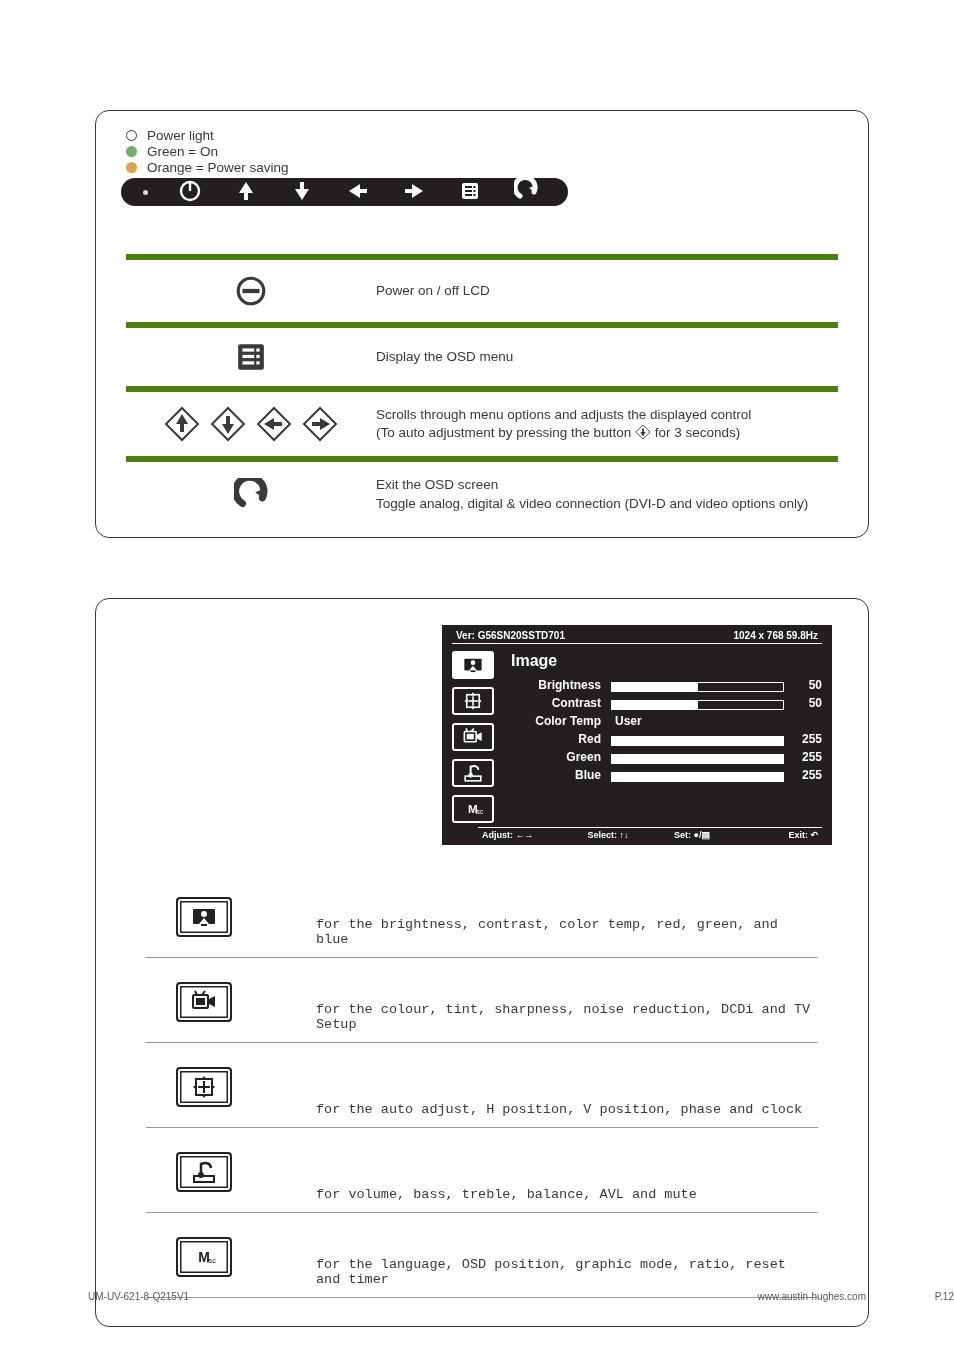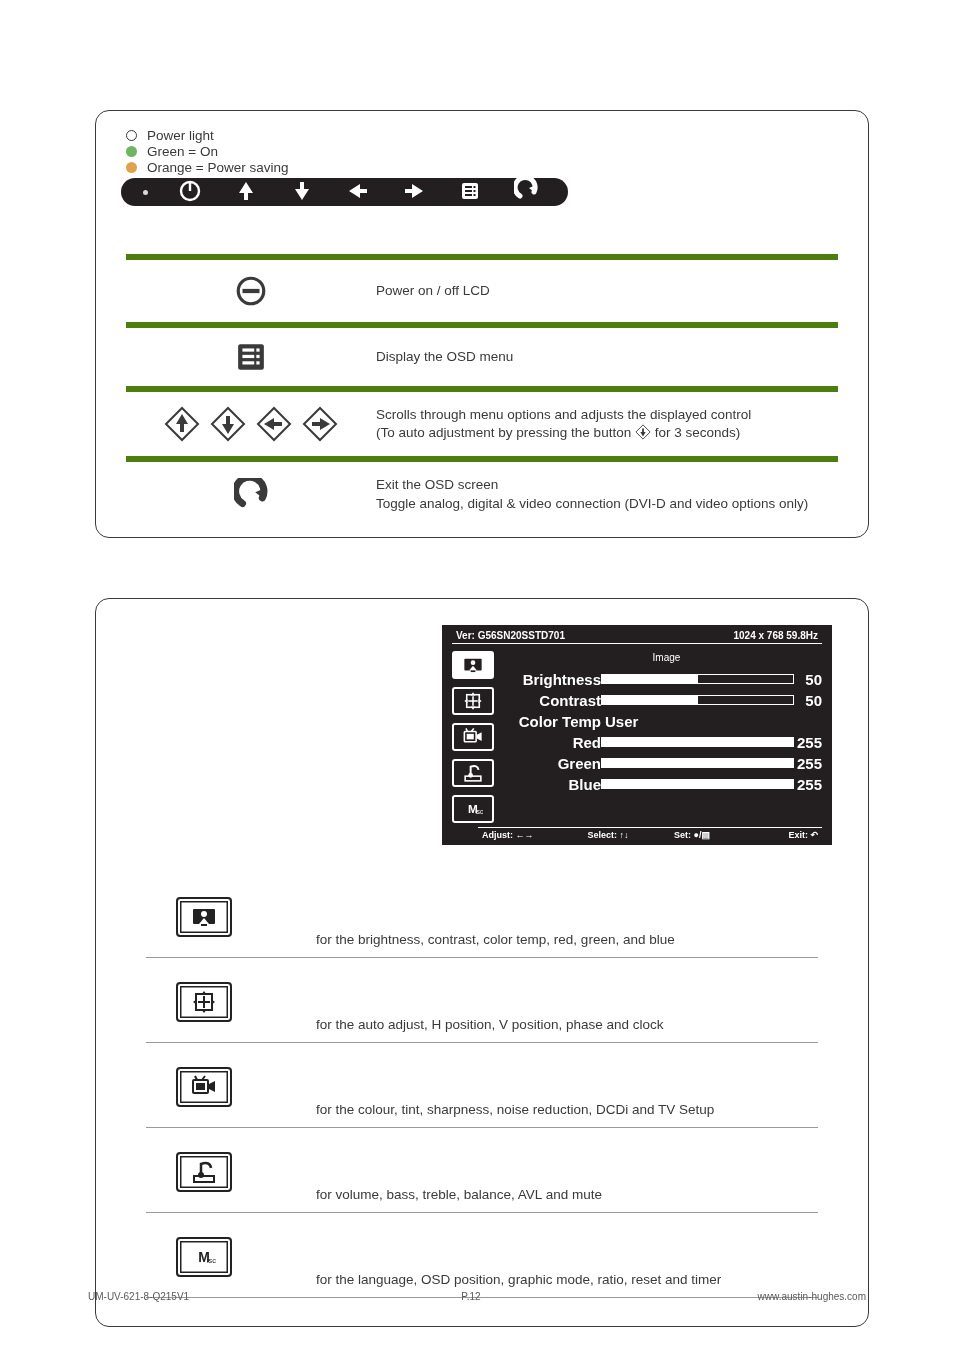--- a/index.html
+++ b/index.html
@@ -70,22 +70,22 @@
   }
   .osd-top { border-top: none; }
   .osd-mid { display: flex; padding: 4px 10px 4px 10px; }
   .osd-tabs { width: 55px; display: flex; flex-direction: column; gap: 8px; padding-top: 3px; }
   .tab {
     width: 42px; height: 28px; border: 2px solid #fff; border-radius: 3px;
     display: flex; align-items: center; justify-content: center; background: #231f20;
   }
   .tab.sel { background: #fff; }
   .osd-body { flex: 1; padding-left: 4px; }
-  .osd-title { text-align: center; font-weight: normal; font-size: 10px; padding: 4px 0 6px; }
-  .osd-line { display: flex; align-items: center; padding: 2px 0; font-size: 15px; }
+  .osd-title { text-align: left; font-weight: bold; font-size: 16px; padding: 4px 0 6px; }
+  .osd-line { display: flex; align-items: flex-end; gap: 10px; padding: 2px 0; font-size: 12px; }
   .osd-label { width: 90px; text-align: right; font-weight: bold; }
   .bar-wrap {
     flex: 1; height: 10px; border: 1.5px solid #fff; position: relative;
   }
   .bar-fill { height: 100%; background: #fff; }
   .osd-val { width: 28px; text-align: right; font-weight: bold; }
   .osd-user { font-weight: bold; padding-left: 4px; }
   .osd-bot { border-bottom: none; font-size: 9px; margin-left: 36px; }
   .osd-bot > span { flex: 1; }
   .osd-bot > span:nth-child(2){ text-align:center;}
@@ -97,28 +97,28 @@
     display: flex; align-items: flex-end;
     border-bottom: 1px solid #9a9a9a;
     padding: 24px 0 8px 0;
   }
   .exp-icon-cell { width: 170px; padding-left: 30px; padding-bottom: 12px; }
   .exp-tab {
     width: 56px; height: 40px; border: 2.5px solid #222; border-radius: 4px;
     display: flex; align-items: center; justify-content: center;
     box-shadow: inset 0 0 0 2px #fff, inset 0 0 0 3.5px #222;
   }
-  .exp-text { flex: 1; font-size: 13.5px; padding-bottom: 2px; }
+  .exp-text { flex: 1; font-size: 13.5px; padding-bottom: 2px; font-family: Liberation Mono, monospace; }
 
   .footer {
     position: absolute; left: 0; right: 0; bottom: 48px;
     display: flex; justify-content: space-between;
     padding: 0 88px; font-size: 10px; color: #5a5a5a;
   }
-  .footer-c { position:absolute; left:0; right:12px; text-align:center; }
+  .footer-c { position:absolute; left:0; right:0; text-align:right; }
 </style>
 </head>
 <body>
 
 <svg width="0" height="0" style="position:absolute">
   <defs>
     <g id="i-power">
         <circle cx="12" cy="12" r="9" fill="none" stroke="currentColor" stroke-width="2.4"></circle>
         <line x1="12" y1="4" x2="12" y2="12" stroke="currentColor" stroke-width="2.4"></line>
       </g>
@@ -428,35 +428,35 @@
                 <use href="#i-image"></use>
               </svg>
             </div>
           </div>
         <div class="exp-text">for the brightness, contrast, color temp, red, green, and blue</div>
       </div>
       <div class="exp-row">
         <div class="exp-icon-cell">
             <div class="exp-tab" style="color:#222">
               <svg width="30" height="28" viewBox="0 0 28 28">
-                <use href="#i-geom"></use>
+                <use href="#i-video"></use>
               </svg>
             </div>
           </div>
-        <div class="exp-text">for the auto adjust, H position, V position, phase and clock</div>
+        <div class="exp-text">for the colour, tint, sharpness, noise reduction, DCDi and TV Setup</div>
       </div>
       <div class="exp-row">
         <div class="exp-icon-cell">
             <div class="exp-tab" style="color:#222">
               <svg width="30" height="28" viewBox="0 0 28 28">
-                <use href="#i-video"></use>
+                <use href="#i-geom"></use>
               </svg>
             </div>
           </div>
-        <div class="exp-text">for the colour, tint, sharpness, noise reduction, DCDi and TV Setup</div>
+        <div class="exp-text">for the auto adjust, H position, V position, phase and clock</div>
       </div>
       <div class="exp-row">
         <div class="exp-icon-cell">
             <div class="exp-tab" style="color:#222">
               <svg width="30" height="28" viewBox="0 0 28 28">
                 <use href="#i-audio"></use>
               </svg>
             </div>
           </div>
         <div class="exp-text">for volume, bass, treble, balance, AVL and mute</div>

